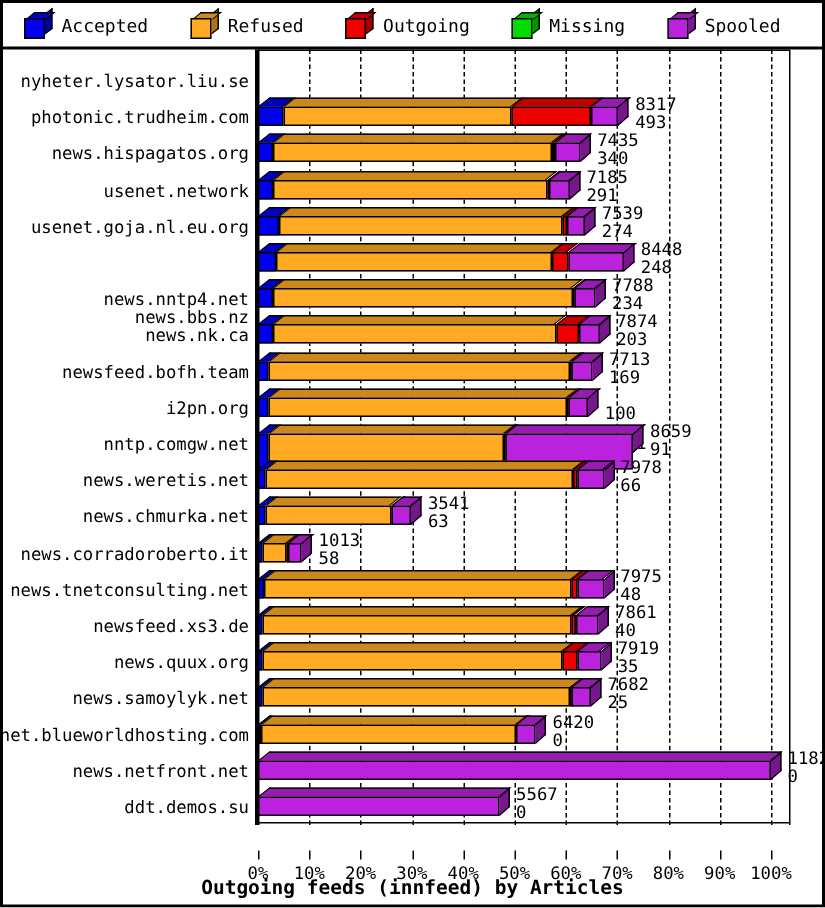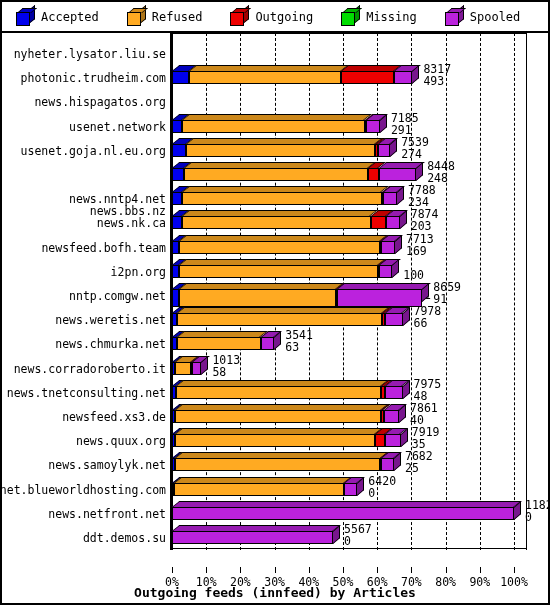--- a/index.html
+++ b/index.html
@@ -303,20 +303,33 @@
           <div class="seg-top" style="left: 19.1px; top: -6px; width: 151.506px; background: rgb(204, 136, 27);"></div>
           <div class="seg" style="left: 19.1px; width: 151.506px; background: rgb(255, 170, 34);"></div>
           <div class="seg-top" style="left: 170.606px; top: -6px; width: 53.01px; background: rgb(190, 0, 0);"></div>
           <div class="seg" style="left: 170.606px; width: 53.01px; background: rgb(238, 0, 0);"></div>
           <div class="seg-top" style="left: 223.616px; top: -6px; width: 18.81px; background: rgb(150, 27, 177);"></div>
           <div class="seg" style="left: 223.616px; width: 18.81px; background: rgb(187, 34, 221);"></div>
           <div class="cap-side" style="left: 242.426px; top: 0px; height: 13px; background: rgb(120, 22, 141);"></div>
           <div class="valtext" style="left: 253.426px; top: -8px;">8317</div>
           <div class="valtext" style="left: 253.426px; top: 4px;">493</div>
         </div>
+        <div class="bar-row" style="top: 62.4px; left: 0px; height: 13px; width: 100%;">
+          <div class="seg-top" style="left: 2px; top: -6px; width: 10.26px; background: rgb(0, 0, 190);"></div>
+          <div class="seg" style="left: 2px; width: 10.26px; background: rgb(0, 0, 238);"></div>
+          <div class="seg-top" style="left: 12.26px; top: -6px; width: 186.048px; background: rgb(204, 136, 27);"></div>
+          <div class="seg" style="left: 12.26px; width: 186.048px; background: rgb(255, 170, 34);"></div>
+          <div class="seg-top" style="left: 198.308px; top: -6px; width: 1.71px; background: rgb(190, 0, 0);"></div>
+          <div class="seg" style="left: 198.308px; width: 1.71px; background: rgb(238, 0, 0);"></div>
+          <div class="seg-top" style="left: 200.018px; top: -6px; width: 17.1px; background: rgb(150, 27, 177);"></div>
+          <div class="seg" style="left: 200.018px; width: 17.1px; background: rgb(187, 34, 221);"></div>
+          <div class="cap-side" style="left: 217.118px; top: 0px; height: 13px; background: rgb(120, 22, 141);"></div>
+          <div class="valtext" style="left: 228.118px; top: -8px;">7435</div>
+          <div class="valtext" style="left: 228.118px; top: 4px;">340</div>
+        </div>
         <div class="bar-row" style="top: 86.6px; left: 0px; height: 13px; width: 100%;">
           <div class="seg-top" style="left: 2px; top: -6px; width: 10.26px; background: rgb(0, 0, 190);"></div>
           <div class="seg" style="left: 2px; width: 10.26px; background: rgb(0, 0, 238);"></div>
           <div class="seg-top" style="left: 12.26px; top: -6px; width: 182.286px; background: rgb(204, 136, 27);"></div>
           <div class="seg" style="left: 12.26px; width: 182.286px; background: rgb(255, 170, 34);"></div>
           <div class="seg-top" style="left: 194.546px; top: -6px; width: 1.026px; background: rgb(190, 0, 0);"></div>
           <div class="seg" style="left: 194.546px; width: 1.026px; background: rgb(238, 0, 0);"></div>
           <div class="seg-top" style="left: 195.572px; top: -6px; width: 14.364px; background: rgb(150, 27, 177);"></div>
           <div class="seg" style="left: 195.572px; width: 14.364px; background: rgb(187, 34, 221);"></div>
           <div class="cap-side" style="left: 209.936px; top: 0px; height: 13px; background: rgb(120, 22, 141);"></div>
@@ -394,21 +407,21 @@
           <div class="seg-top" style="left: 8.84px; top: -6px; width: 199.044px; background: rgb(204, 136, 27);"></div>
           <div class="seg" style="left: 8.84px; width: 199.044px; background: rgb(255, 170, 34);"></div>
           <div class="seg-top" style="left: 207.884px; top: -6px; width: 0.684px; background: rgb(190, 0, 0);"></div>
           <div class="seg" style="left: 207.884px; width: 0.684px; background: rgb(238, 0, 0);"></div>
           <div class="seg-top" style="left: 208.568px; top: -6px; width: 13.68px; background: rgb(150, 27, 177);"></div>
           <div class="seg" style="left: 208.568px; width: 13.68px; background: rgb(187, 34, 221);"></div>
           <div class="cap-side" style="left: 222.248px; top: 0px; height: 13px; background: rgb(120, 22, 141);"></div>
           <div class="valtext" style="left: 233.248px; top: -8px; margin-top: 32px;">7621</div>
           <div class="valtext" style="left: 233.248px; top: 4px;">100</div>
         </div>
-        <div class="bar-row" style="top: 256px; left: 0px; height: 18px; width: 100%;">
+        <div class="bar-row" style="top: 256px; left: 0px; height: 24px; width: 100%;">
           <div class="seg-top" style="left: 2px; top: -6px; width: 6.84px; background: rgb(0, 0, 190);"></div>
           <div class="seg" style="left: 2px; width: 6.84px; background: rgb(0, 0, 238);"></div>
           <div class="seg-top" style="left: 8.84px; top: -6px; width: 157.32px; background: rgb(204, 136, 27);"></div>
           <div class="seg" style="left: 8.84px; width: 157.32px; background: rgb(255, 170, 34);"></div>
           <div class="seg-top" style="left: 166.16px; top: -6px; width: 0.684px; background: rgb(190, 0, 0);"></div>
           <div class="seg" style="left: 166.16px; width: 0.684px; background: rgb(238, 0, 0);"></div>
           <div class="seg-top" style="left: 166.844px; top: -6px; width: 85.5px; background: rgb(150, 27, 177);"></div>
           <div class="seg" style="left: 166.844px; width: 85.5px; background: rgb(187, 34, 221);"></div>
           <div class="cap-side" style="left: 252.344px; top: 0px; height: 13px; background: rgb(120, 22, 141);"></div>
           <div class="valtext" style="left: 263.344px; top: -8px;">8659</div>

